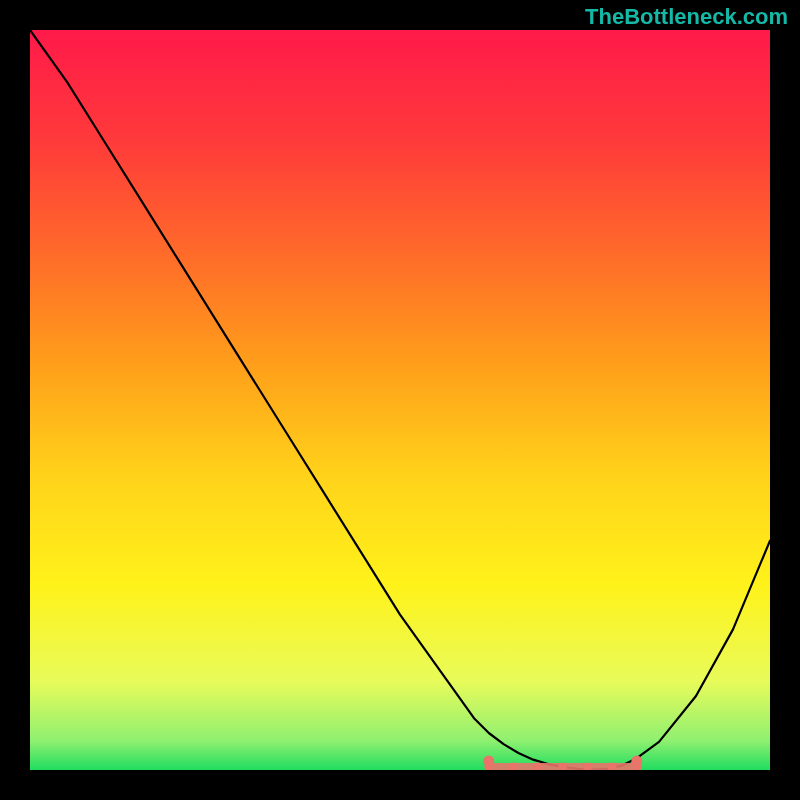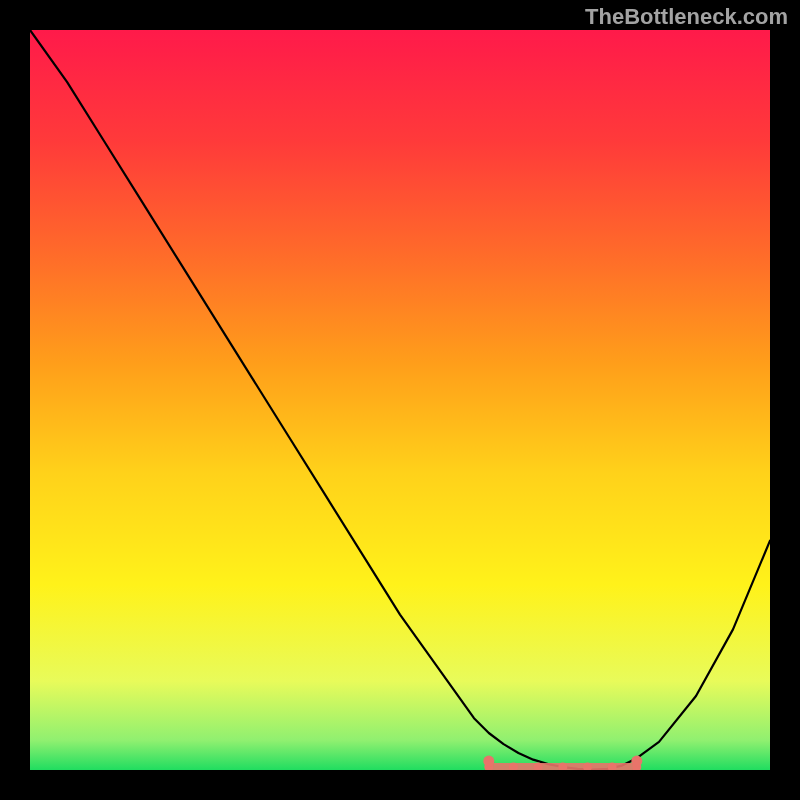--- a/index.html
+++ b/index.html
@@ -13,21 +13,21 @@
   .container {
     width: 800px;
     height: 800px;
     position: relative;
     background: #000;
   }
   .watermark {
     position: absolute;
     top: 4px;
     right: 12px;
-    color: #a3a3a3;
+    color: #14b8a6;
     font-family: Arial, Helvetica, sans-serif;
     font-size: 22px;
     font-weight: bold;
     z-index: 10;
   }
   .chart-area {
     position: absolute;
     left: 30px;
     top: 30px;
     width: 740px;

